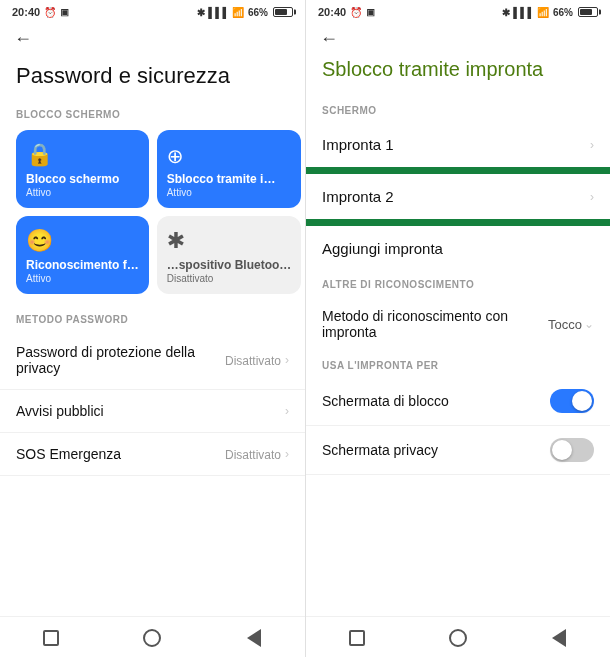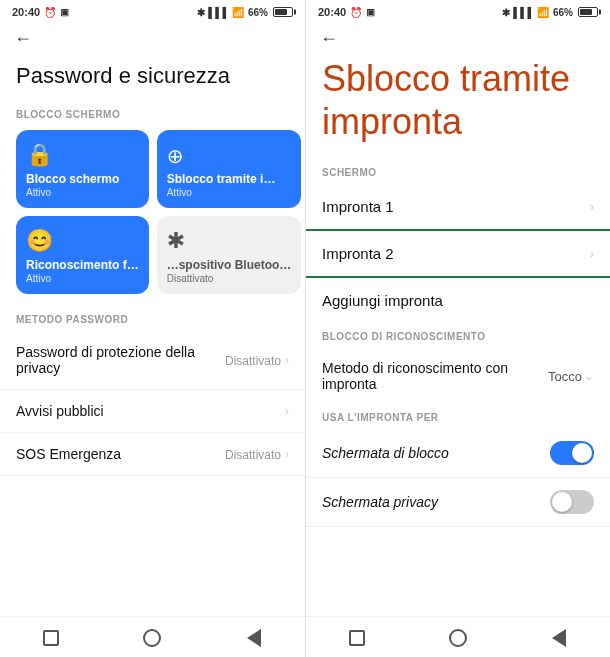--- a/index.html
+++ b/index.html
@@ -229,34 +229,34 @@
     .nav-triangle {
       width: 0;
       height: 0;
       border-top: 9px solid transparent;
       border-bottom: 9px solid transparent;
       border-right: 14px solid #555;
     }
 
     
     .fingerprint-title {
-      font-size: 36px;
+      font-size: 20px;
       font-weight: 400;
-      color: #c2410c;
+      color: #4d7c0f;
       line-height: 1.2;
       padding: 2px 16px 16px;
       flex-shrink: 0;
     }
 
     .fingerprint-item {
       display: flex;
       align-items: center;
       justify-content: space-between;
       padding: 14px 16px;
-      border-bottom: 2px solid #15803d;
+      border-bottom: 7px solid #15803d;
       cursor: pointer;
       flex-shrink: 0;
       gap: 22px;
     }
 
     .fingerprint-item-title {
       font-size: 15px;
       font-weight: 500;
       color: #111;
     }
@@ -322,21 +322,20 @@
     .toggle.off .toggle-knob { left: 2px; }
     .toggle.off-dim .toggle-knob { left: 2px; }
 
     .use-for-item {
       display: flex;
       align-items: center;
       justify-content: space-between;
       padding: 12px 16px;
       border-bottom: 1px solid #f0f0f0;
       flex-shrink: 0;
-      font-style: italic;
     }
 
     .use-for-title {
       font-size: 14px;
       color: #111;
     }
 
     .spacer { flex: 1; }
   </style>
 </head>
@@ -470,21 +469,21 @@
     <span class="chevron">›</span>
   </div>
 
   <div class="fingerprint-item">
     <span class="fingerprint-item-title">Impronta 2</span>
     <span class="chevron">›</span>
   </div>
 
   <div class="add-fingerprint">Aggiungi impronta</div>
 
-  <div class="section-label">BLOCCO DI RICONOSCIMENTO</div>
+  <div class="section-label">ALTRE DI RICONOSCIMENTO</div>
 
   <div class="method-item">
     <span class="method-title">Metodo di riconoscimento con impronta</span>
     <div class="method-value">
       <span>Tocco</span>
       <span class="chevron">⌄</span>
     </div>
   </div>
 
   <div class="section-label">USA L'IMPRONTA PER</div>

